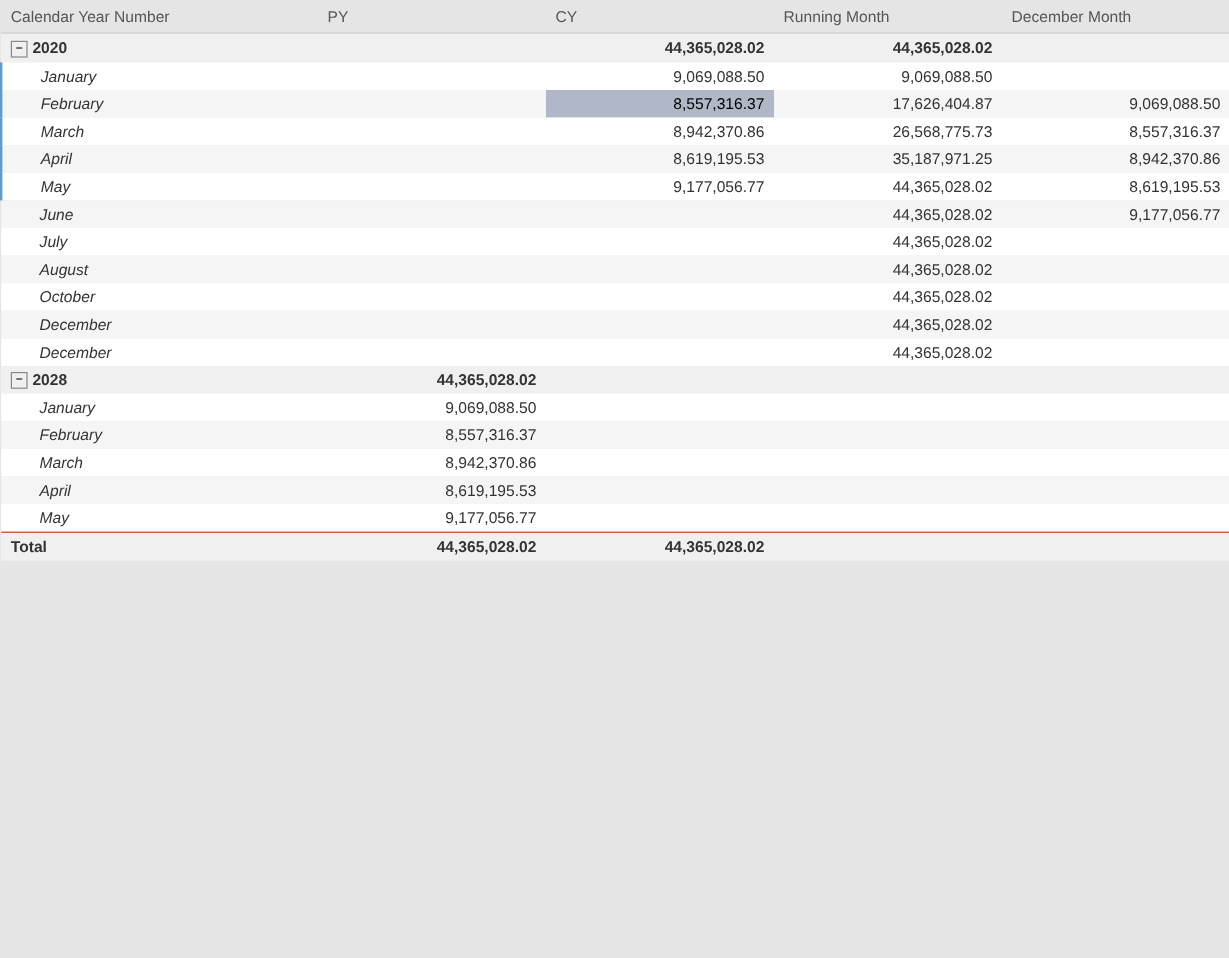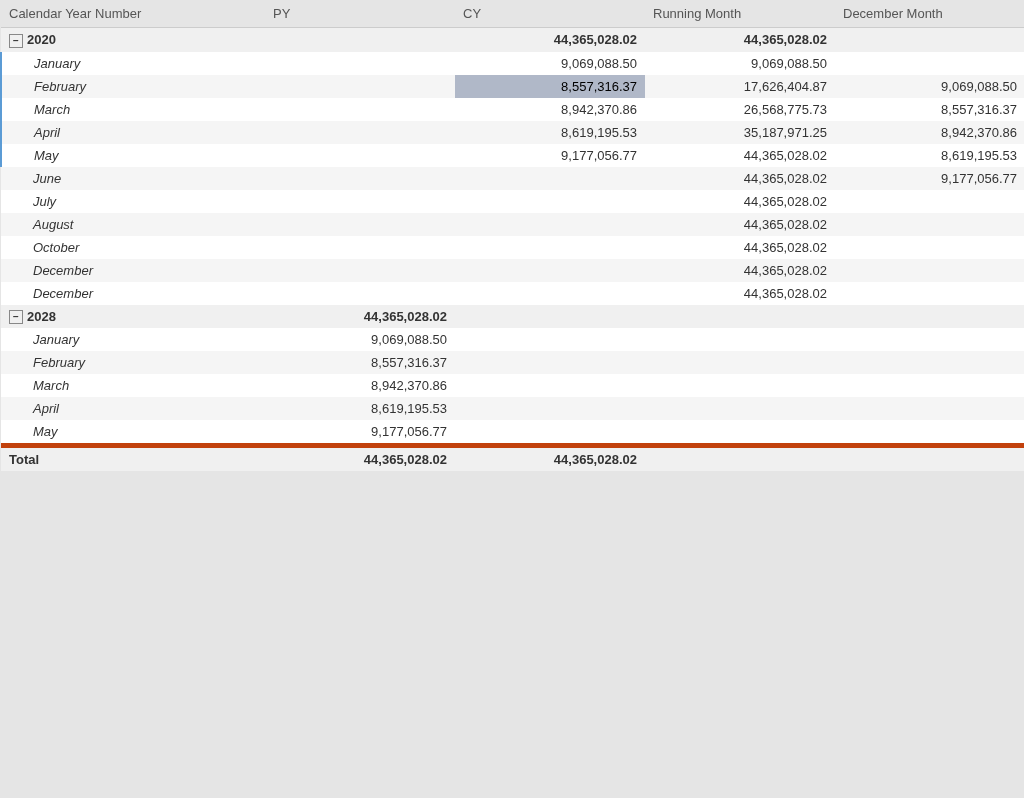--- a/index.html
+++ b/index.html
@@ -69,21 +69,21 @@
     
     tr.year-row td {
       font-weight: 700;
       background-color: #f0f0f0;
     }
 
     
     tr.total-row td {
       font-weight: 700;
       background-color: #f0f0f0;
-      border-top: 5px solid #c2410c;
+      border-top: 1px solid #c2410c;
     }
 
     
     td.month-label {
       padding-left: 32px;
       font-style: italic;
     }
 
     
     td.selected-cell {

